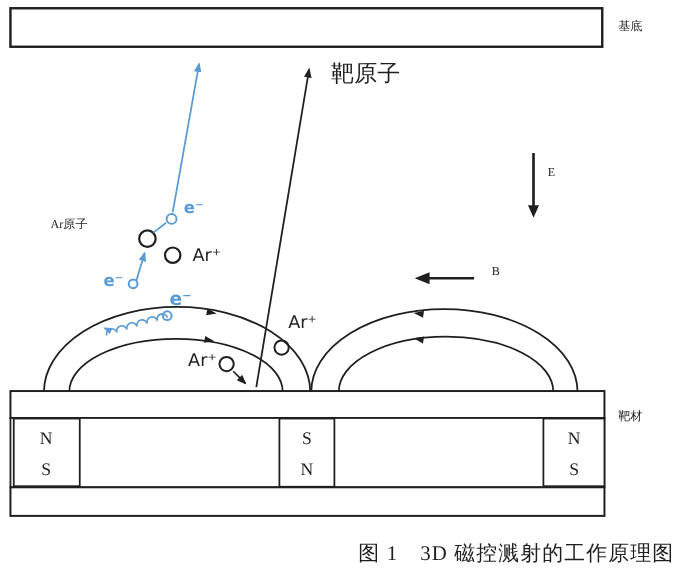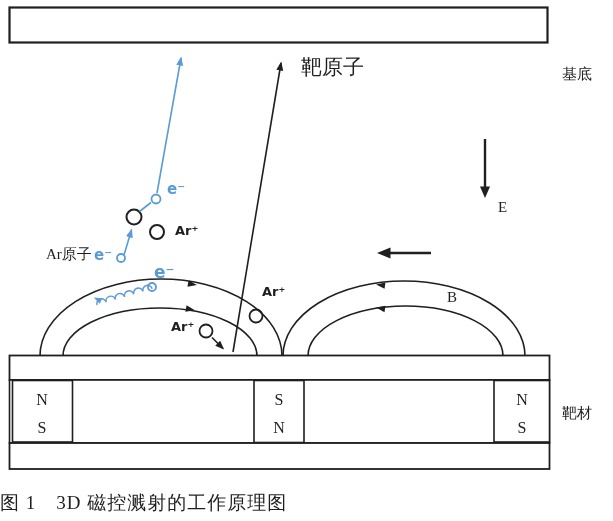--- a/index.html
+++ b/index.html
@@ -3,27 +3,27 @@
 <meta charset="utf-8">
 <style>
   :root { --ink:#1f1f1f; --electron:#5b9bd5; --paper:#ffffff; }
   html,body { margin:0; padding:0; background:#fff; }
   #stage {
     position:relative; width:613px; height:521px; background:var(--paper,#fff);
     font-family:"Liberation Serif", serif; color:var(--ink,#1f1f1f); overflow:hidden;
   }
   #stage svg { position:absolute; left:0; top:0; }
   .lbl { position:absolute; white-space:nowrap; line-height:1; }
-  .serif17 { font-size:15px;margin-top:48px; }
+  .serif17 { font-size:11px; }
   .serif19 { font-size:21px; }
   .mag { font-size:16px; width:20px; text-align:center; }
   .eblue { font-family:"DejaVu Sans", sans-serif; font-weight:600; color:var(--electron,#5b9bd5); font-size:15px; }
   .eblue.big { font-size:17px; }
-  .arion { font-family:"DejaVu Sans", sans-serif; font-weight:700; font-size:13px; color:var(--ink,#1f1f1f); }
-  .caption { position:absolute; left:0; top:490px; width:613px; text-align:left; font-size:19px; letter-spacing:1px; }
+  .arion { font-family:"DejaVu Sans", sans-serif; font-weight:400; font-size:16px; color:var(--ink,#1f1f1f); }
+  .caption { position:absolute; left:0; top:490px; width:613px; text-align:right; font-size:19px; letter-spacing:1px; }
   .ink-stroke { stroke:var(--ink,#1f1f1f); fill:none; }
   .blue-stroke { stroke:var(--electron,#5b9bd5); fill:none; }
   .ink-fill { fill:var(--ink,#1f1f1f); stroke:none; }
   .blue-fill { fill:var(--electron,#5b9bd5); stroke:none; }
   .white-box { fill:#ffffff; stroke:var(--ink,#1f1f1f); }
 </style>
 </head>
 <body>
 
 <div id="stage">
@@ -77,21 +77,21 @@
     <line x1="212" y1="337.5" x2="223" y2="348.5" class="ink-stroke" stroke-width="1.6" marker-end="url(#arrowInk)"></line>
 
     <line x1="485" y1="139" x2="485" y2="189" class="ink-stroke" stroke-width="2.4"></line>
     <polygon points="485,198 480,186.5 490,186.5" class="ink-fill"></polygon>
 
     <line x1="431" y1="253" x2="389" y2="253" class="ink-stroke" stroke-width="2.4"></line>
     <polygon points="377,253 390.5,247.5 390.5,258.5" class="ink-fill"></polygon>
   </svg>
 
   <span class="lbl serif17" style="left:562px; top:19px;">基底</span>
-  <span class="lbl serif17" style="left:562px; top:358px;text-align:center;">靶材</span>
+  <span class="lbl serif17" style="left:562px; top:374px;text-align:center;">靶材</span>
   <span class="lbl serif19" style="left:301px; top:57px;">靶原子</span>
   <span class="lbl serif17" style="left:46px; top:199px;">Ar原子</span>
 
   <span class="lbl eblue" style="left:167px; top:182px;">e⁻</span>
   <span class="lbl eblue" style="left:94px; top:248px;">e⁻</span>
   <span class="lbl eblue big" style="left:154px; top:264px;">e⁻</span>
 
   <span class="lbl arion" style="left:175px; top:224px;">Ar⁺</span>
   <span class="lbl arion" style="left:262px; top:285px;">Ar⁺</span>
   <span class="lbl arion" style="left:171px; top:320px;">Ar⁺</span>

